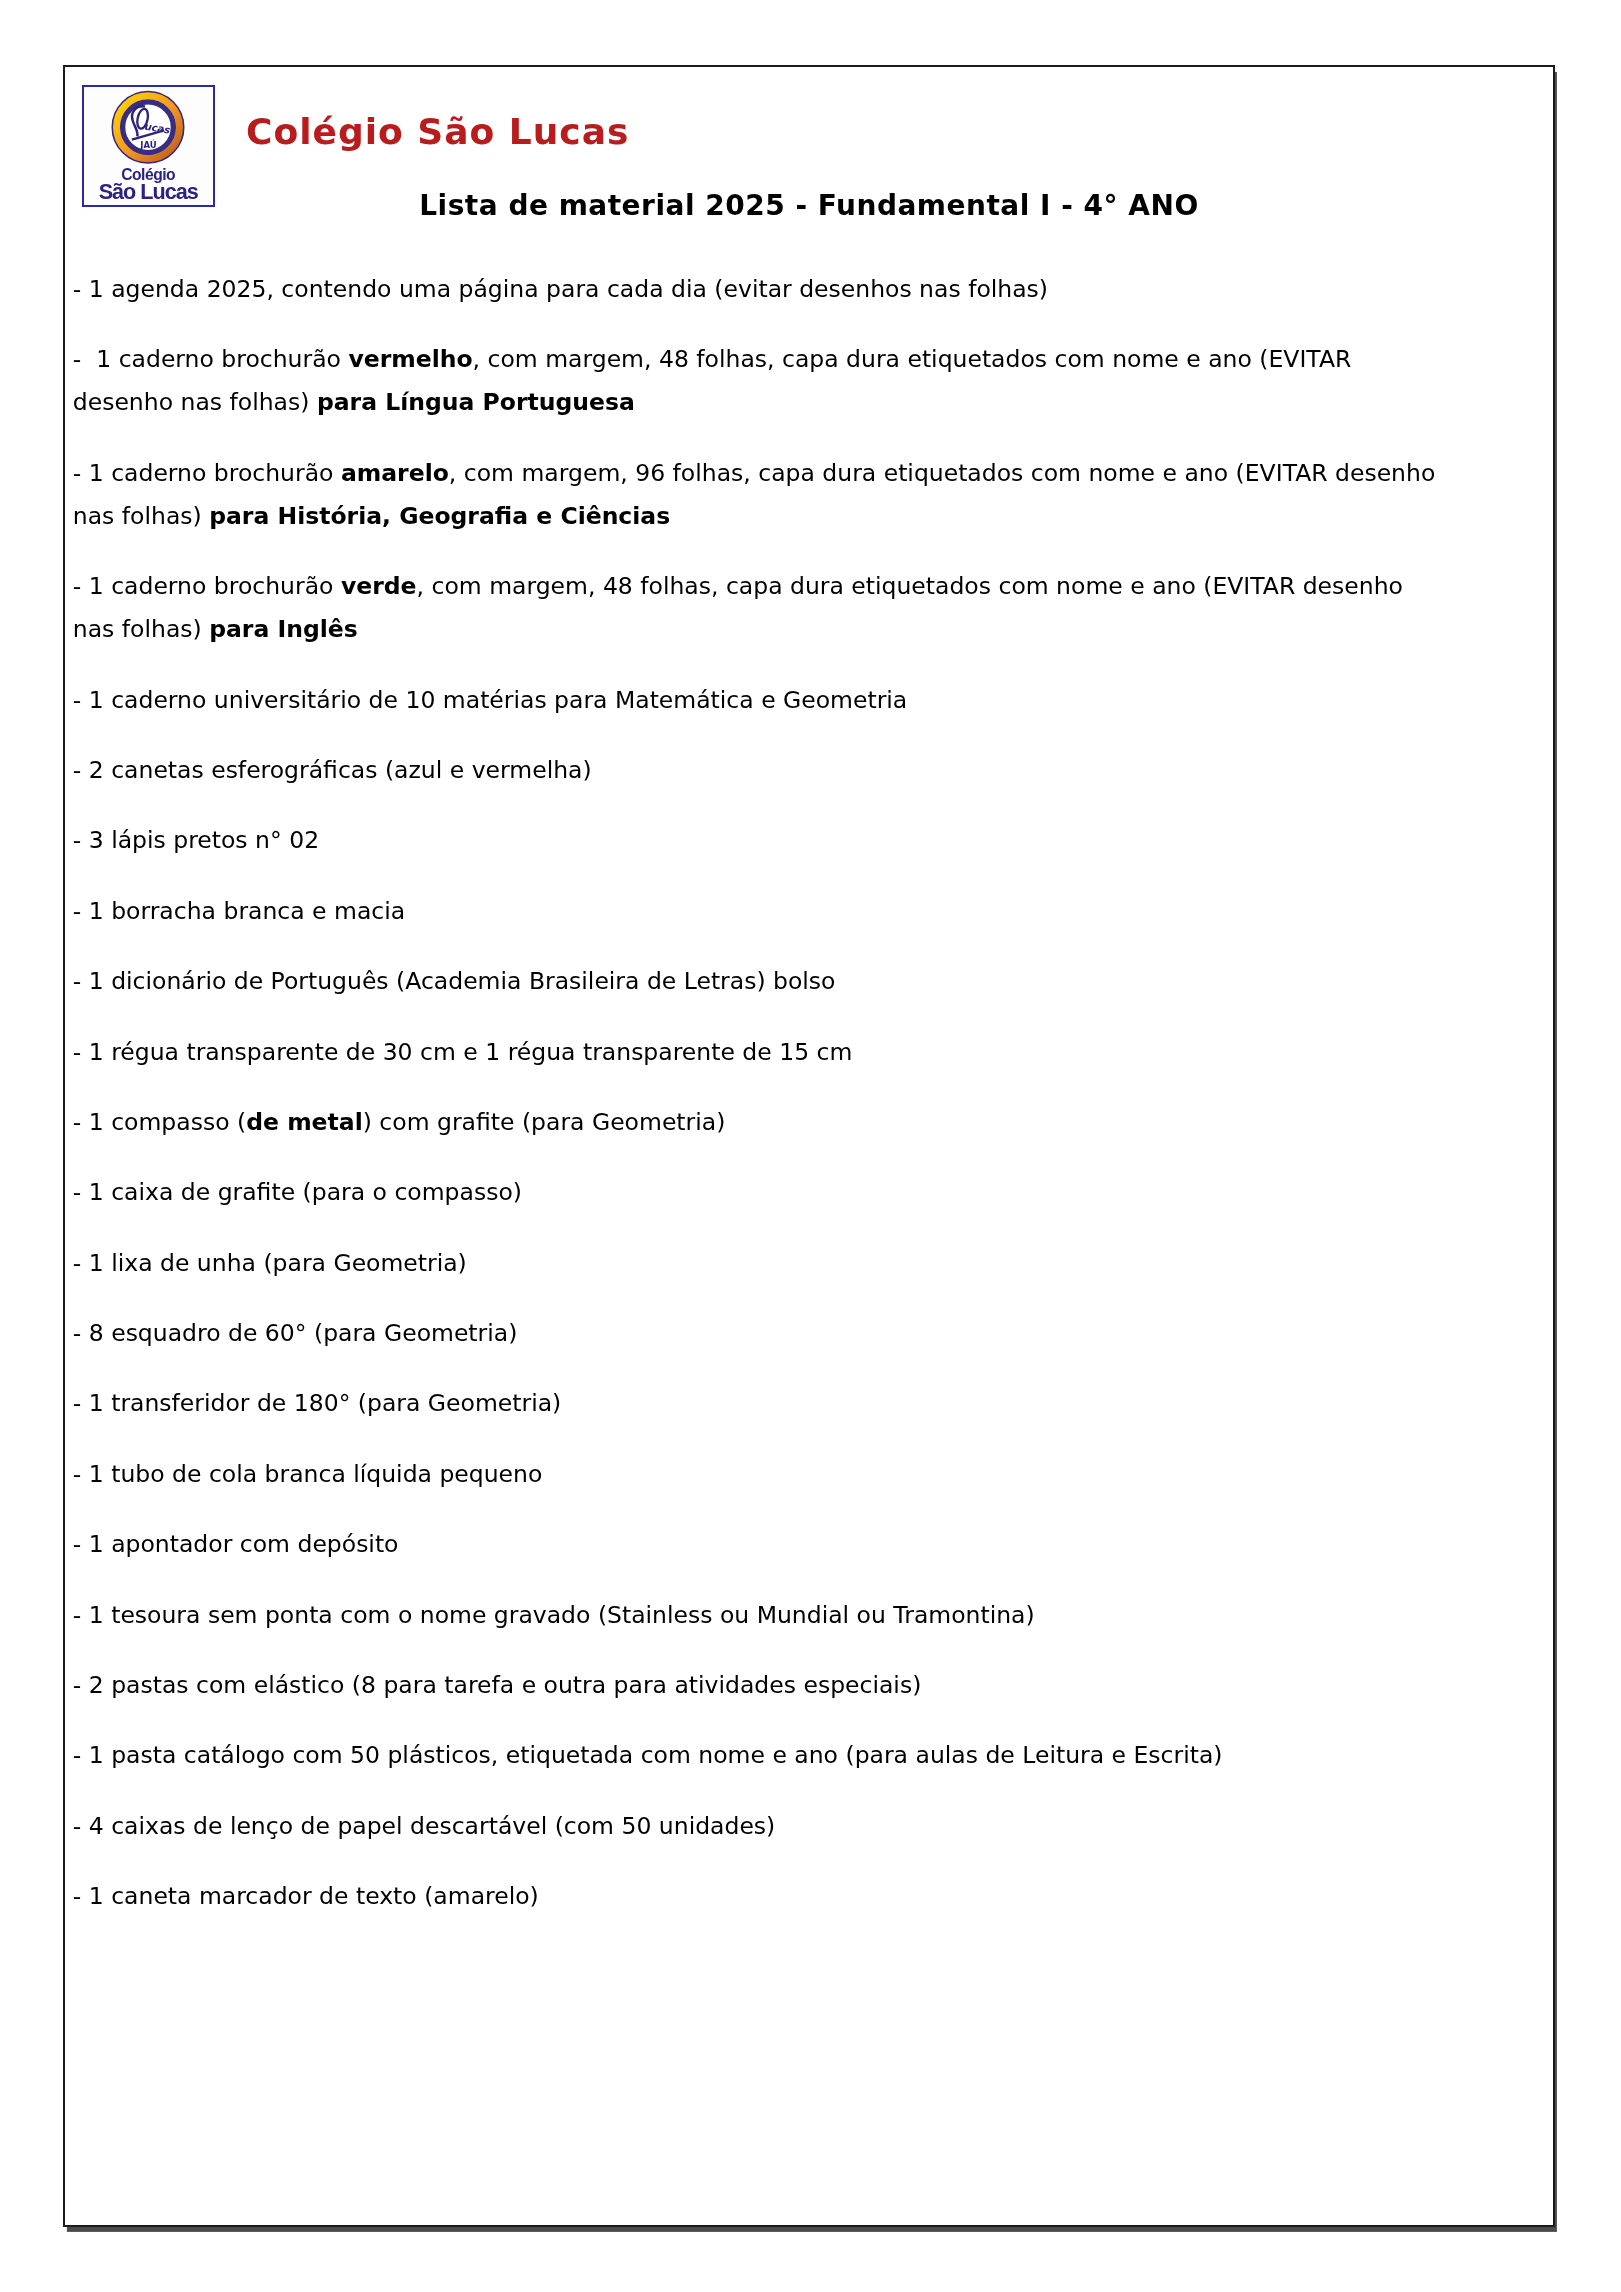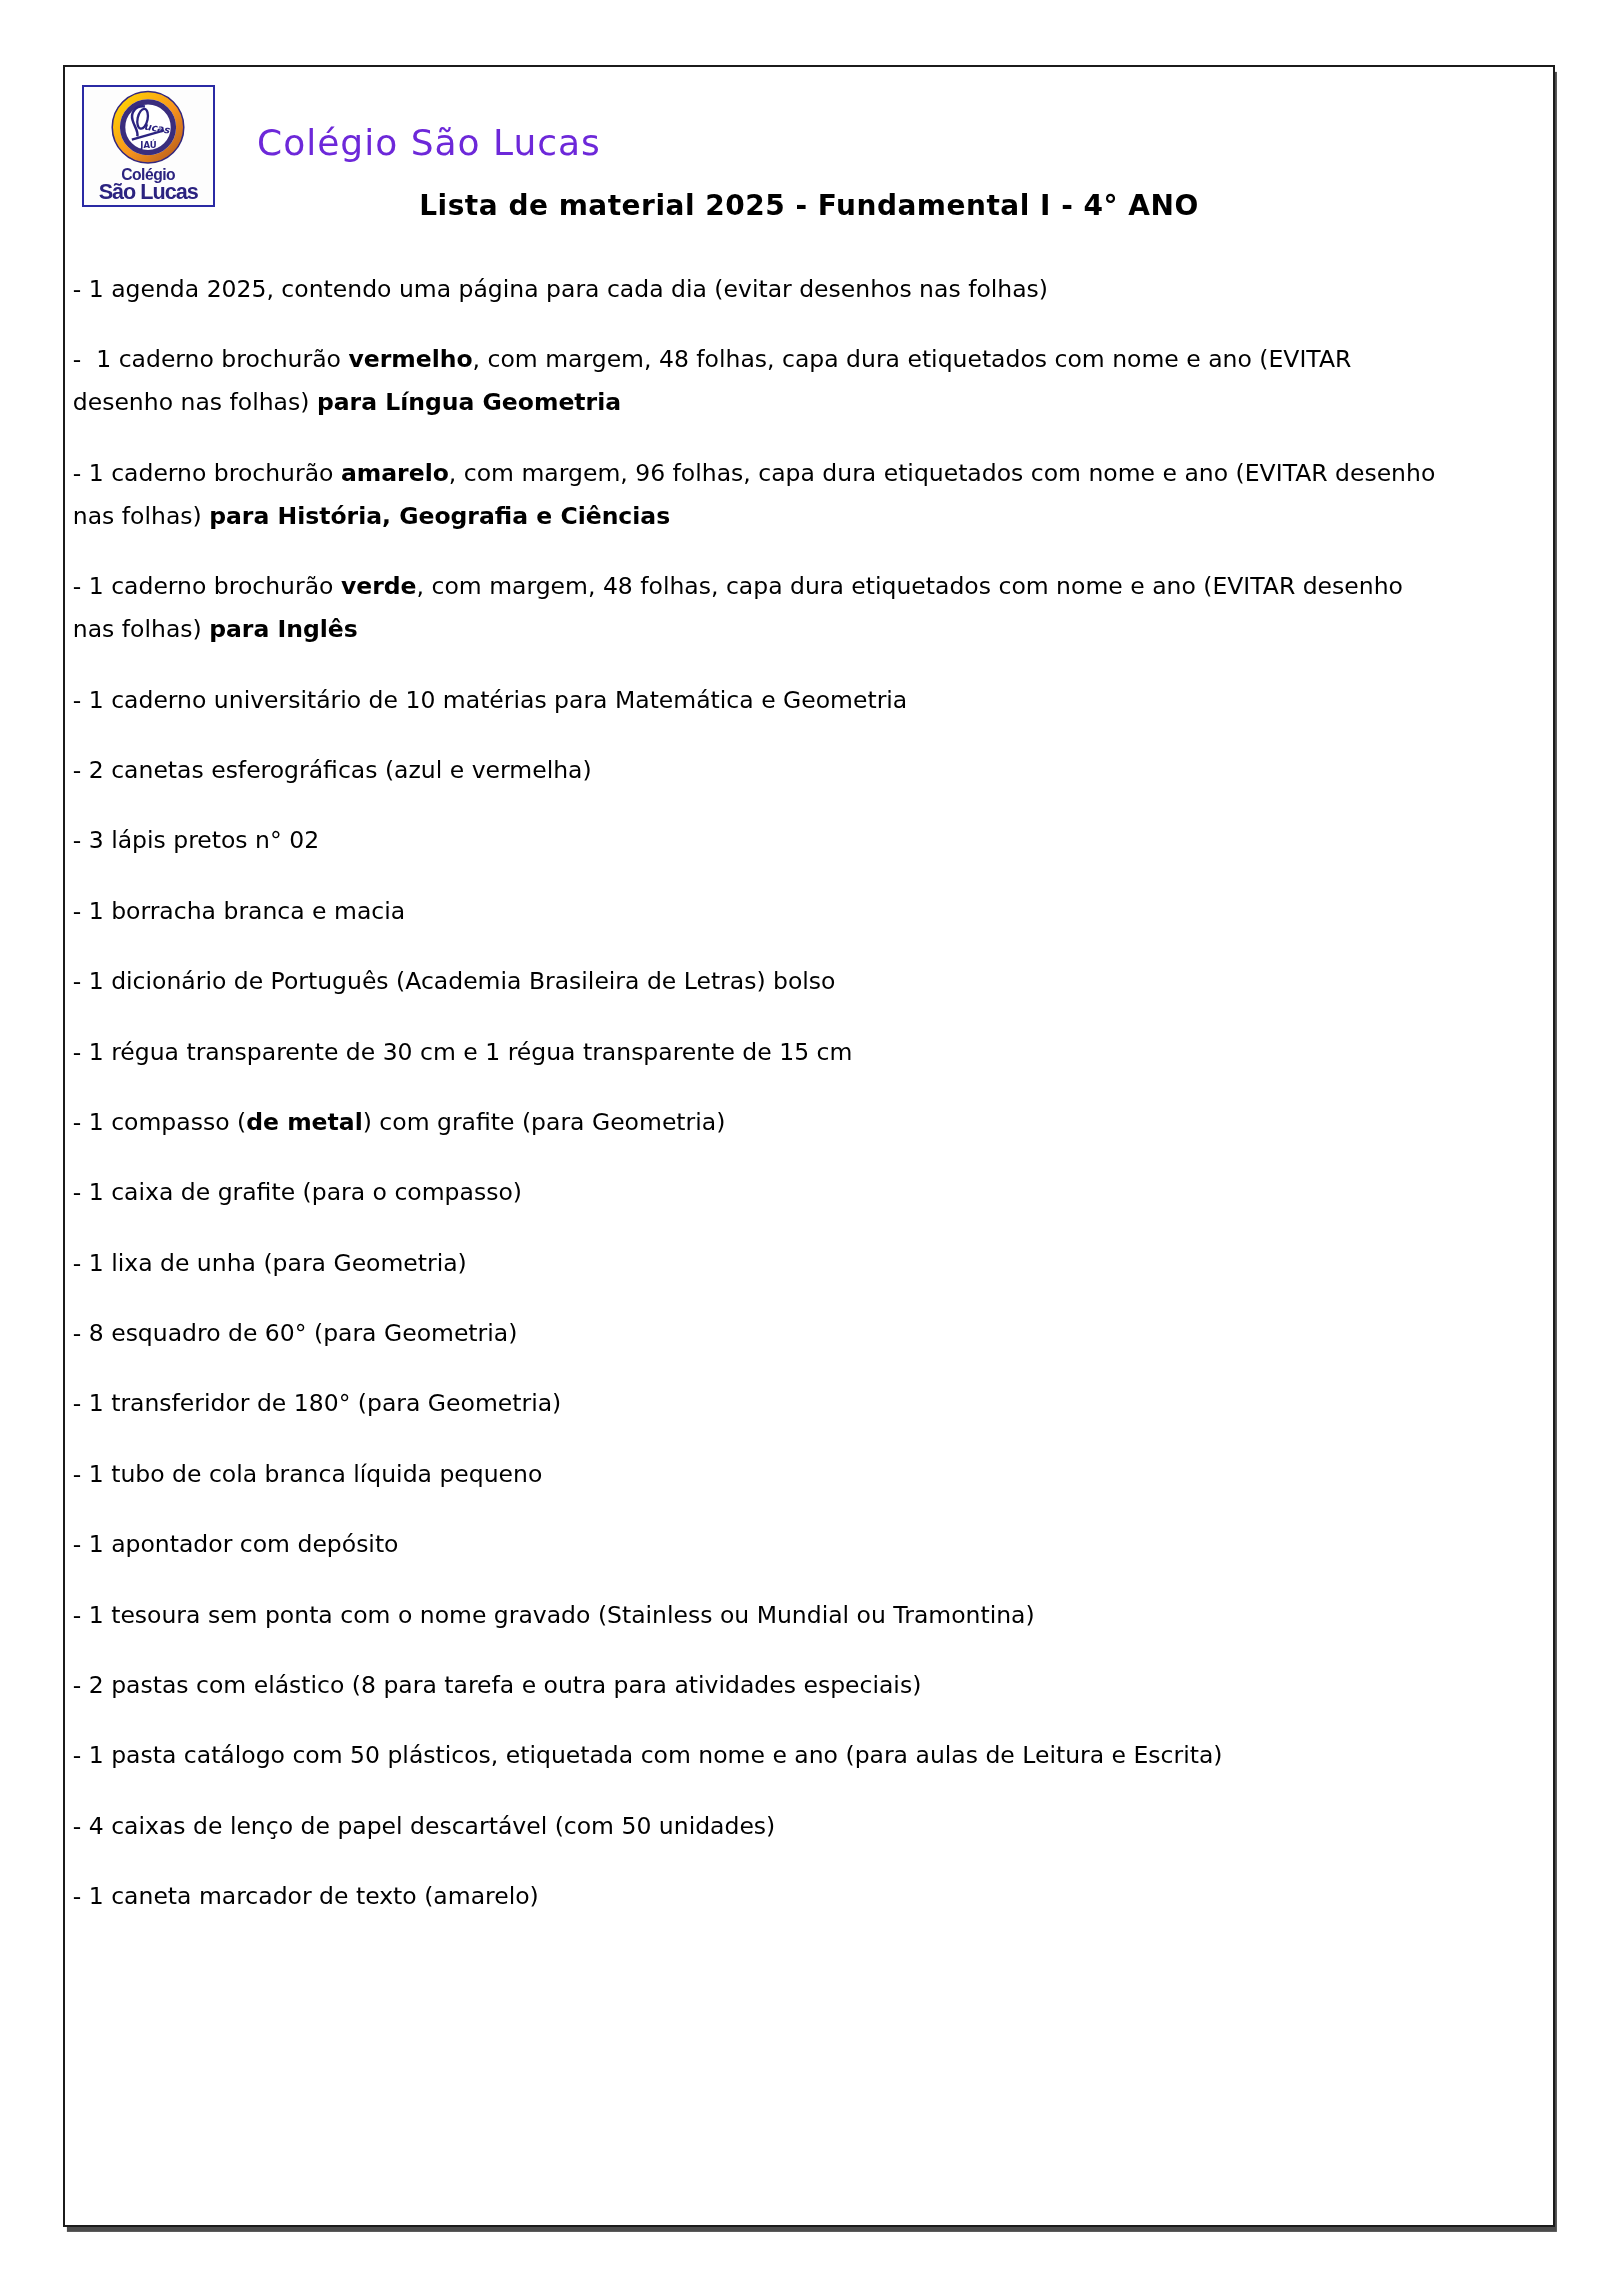--- a/index.html
+++ b/index.html
@@ -27,22 +27,22 @@
   .logo-box svg{display:block;margin-top:1px;}
   .logo-cap1{
     font-family:"Liberation Sans",sans-serif;font-weight:bold;color:var(--navy);
     font-size:15.7px;line-height:14.7px;letter-spacing:-0.5px;
   }
   .logo-cap2{
     font-family:"Liberation Sans",sans-serif;font-weight:bold;color:var(--navy);
     font-size:21.6px;line-height:19.6px;letter-spacing:-1px;
   }
   h1.school-name{
-    position:absolute;left:176px;top:39px;margin:16px;
-    font-size:36px;font-weight:normal;color:#6d28d9;letter-spacing:1px;
+    position:absolute;left:176px;top:39px;margin:5px;
+    font-size:36px;font-weight:bold;color:#b91c1c;letter-spacing:1px;
   }
   h2.doc-title{
     position:absolute;left:0;top:122px;width:100%;margin:0;text-align:center;
     font-size:28px;font-weight:bold;color:#000;letter-spacing:0.5px;
   }
   .list{padding:0 13.7px 0 7.8px;}
   .item{
     margin:0 0 27.4px 0;font-size:23.5px;line-height:43px;
     white-space:pre-wrap;color:#000;
   }
@@ -78,21 +78,21 @@
     </div>
 
     <h1 class="school-name">Colégio São Lucas</h1>
 
     <h2 class="doc-title">Lista de material 2025 - Fundamental I - 4° ANO</h2>
   </div>
 
   <div class="list">
       <p class="item"><span>- 1 agenda 2025, contendo uma página para cada dia (evitar desenhos nas folhas)</span></p>
       <p class="item"><span>-  1 caderno brochurão </span><span class="bold">vermelho</span><span>, com margem, 48 folhas, capa dura etiquetados com nome e ano (EVITAR
-desenho nas folhas) </span><span class="bold">para Língua Geometria</span></p>
+desenho nas folhas) </span><span class="bold">para Língua Portuguesa</span></p>
       <p class="item"><span>- 1 caderno brochurão </span><span class="bold">amarelo</span><span>, com margem, 96 folhas, capa dura etiquetados com nome e ano (EVITAR desenho
 nas folhas) </span><span class="bold">para História, Geografia e Ciências</span></p>
       <p class="item"><span>- 1 caderno brochurão </span><span class="bold">verde</span><span>, com margem, 48 folhas, capa dura etiquetados com nome e ano (EVITAR desenho
 nas folhas) </span><span class="bold">para Inglês</span></p>
       <p class="item"><span>- 1 caderno universitário de 10 matérias para Matemática e Geometria</span></p>
       <p class="item"><span>- 2 canetas esferográficas (azul e vermelha)</span></p>
       <p class="item"><span>- 3 lápis pretos n° 02</span></p>
       <p class="item"><span>- 1 borracha branca e macia</span></p>
       <p class="item"><span>- 1 dicionário de Português (Academia Brasileira de Letras) bolso</span></p>
       <p class="item"><span>- 1 régua transparente de 30 cm e 1 régua transparente de 15 cm</span></p>

